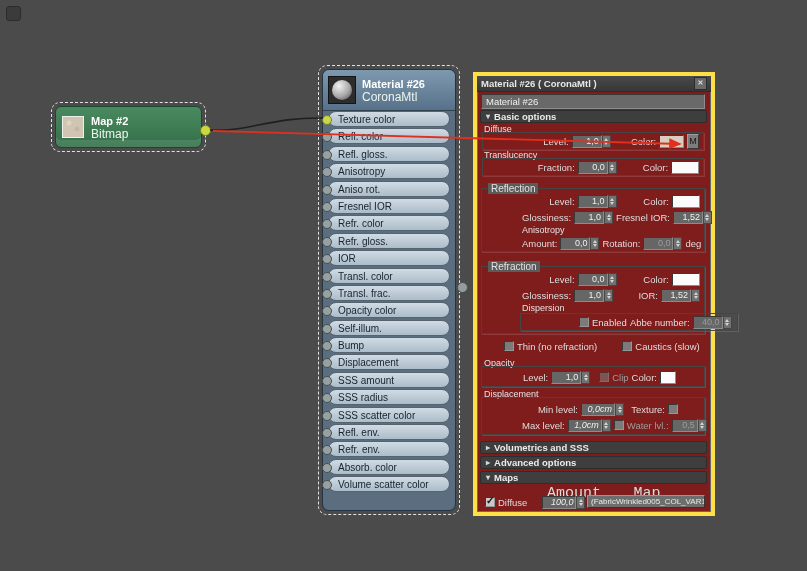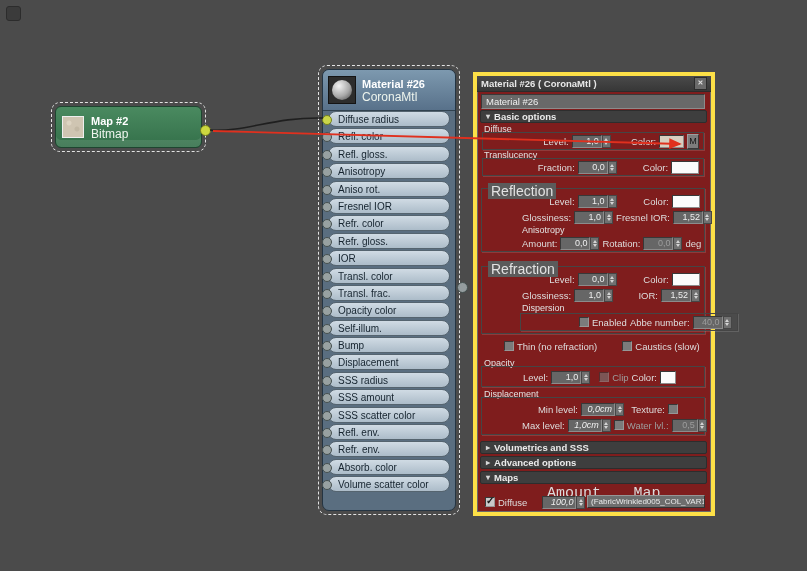--- a/index.html
+++ b/index.html
@@ -39,21 +39,21 @@
         font-size:7px;line-height:10px;text-align:center;color:#ddd;}
   .namefield{position:absolute;left:4px;right:6px;top:18px;height:13px;background:#696969;
              border:1px solid;border-color:#393939 #8c8c8c #8c8c8c #393939;color:#f0f0f0;
              font-size:9.5px;line-height:13px;padding:0 4px;}
   .roll{position:absolute;left:3px;right:4px;height:13px;background:#3e3e3e;border:1px solid #2d2d2d;
         border-radius:2px;color:#ebebeb;font-weight:bold;font-size:9.5px;display:flex;align-items:center;
         gap:4px;padding:0 5px;box-sizing:border-box;}
   .roll .arr{font-size:8px;color:#d8d8d8;}
   .slabel{position:absolute;font-size:9px;color:#e2e2e2;}
   .grp{position:absolute;border:1px solid #454545;box-shadow:1px 1px 0 rgba(255,255,255,0.13);box-sizing:border-box;padding-left:36px;}
-  .grp-label{position:absolute;top:-6px;left:6px;background:#5b5b5b;padding:0 3px;font-size:14px;color:#e2e2e2;}
+  .grp-label{position:absolute;top:-6px;left:6px;background:#5b5b5b;padding:0 3px;font-size:10px;color:#e2e2e2;}
   .prow{display:flex;align-items:center;gap:3px;height:16px;padding:0 4px;font-size:9.5px;}
   .lab{color:#dedede;text-align:right;white-space:nowrap;}
   .w1{width:60px;}.w2{width:56px;}
   .dim{color:#9d9d9d !important;}
   .fs{display:flex;align-items:flex-start;}
   .nfield{width:26px;height:11px;background:#666;border:1px solid;border-color:#383838 #8c8c8c #8c8c8c #383838;
           color:#efefef;font-size:9px;line-height:11px;text-align:right;padding-right:2px;}
   .nfield.wide{width:30px;font-style:italic;}
   .spin{width:9px;height:13px;background:#707070;border:1px solid #464646;display:flex;flex-direction:column;
         align-items:center;justify-content:center;box-sizing:border-box;}
@@ -97,37 +97,37 @@
       <div class="mat-header">
         <div class="sphere">
             <i></i>
           </div>
         <div>
           <div class="ntitle">Material #26</div>
           <div class="nsub">CoronaMtl</div>
         </div>
       </div>
       <div class="slots">
-        <div class="slot"><span class="indot y"></span><span>Diffuse radius</span></div>
+        <div class="slot"><span class="indot y"></span><span>Texture color</span></div>
         <div class="slot"><span class="indot"></span><span>Refl. color</span></div>
         <div class="slot"><span class="indot"></span><span>Refl. gloss.</span></div>
         <div class="slot"><span class="indot"></span><span>Anisotropy</span></div>
         <div class="slot"><span class="indot"></span><span>Aniso rot.</span></div>
         <div class="slot"><span class="indot"></span><span>Fresnel IOR</span></div>
         <div class="slot"><span class="indot"></span><span>Refr. color</span></div>
         <div class="slot"><span class="indot"></span><span>Refr. gloss.</span></div>
         <div class="slot"><span class="indot"></span><span>IOR</span></div>
         <div class="slot"><span class="indot"></span><span>Transl. color</span></div>
         <div class="slot"><span class="indot"></span><span>Transl. frac.</span></div>
         <div class="slot"><span class="indot"></span><span>Opacity color</span></div>
         <div class="slot"><span class="indot"></span><span>Self-illum.</span></div>
         <div class="slot"><span class="indot"></span><span>Bump</span></div>
         <div class="slot"><span class="indot"></span><span>Displacement</span></div>
+        <div class="slot"><span class="indot"></span><span>SSS amount</span></div>
         <div class="slot"><span class="indot"></span><span>SSS radius</span></div>
-        <div class="slot"><span class="indot"></span><span>SSS amount</span></div>
         <div class="slot"><span class="indot"></span><span>SSS scatter color</span></div>
         <div class="slot"><span class="indot"></span><span>Refl. env.</span></div>
         <div class="slot"><span class="indot"></span><span>Refr. env.</span></div>
         <div class="slot"><span class="indot"></span><span>Absorb. color</span></div>
         <div class="slot"><span class="indot"></span><span>Volume scatter color</span></div>
       </div>
     </div>
     <span class="dot gray" style="right:-9px;top:216px;"></span>
   </div>
 

